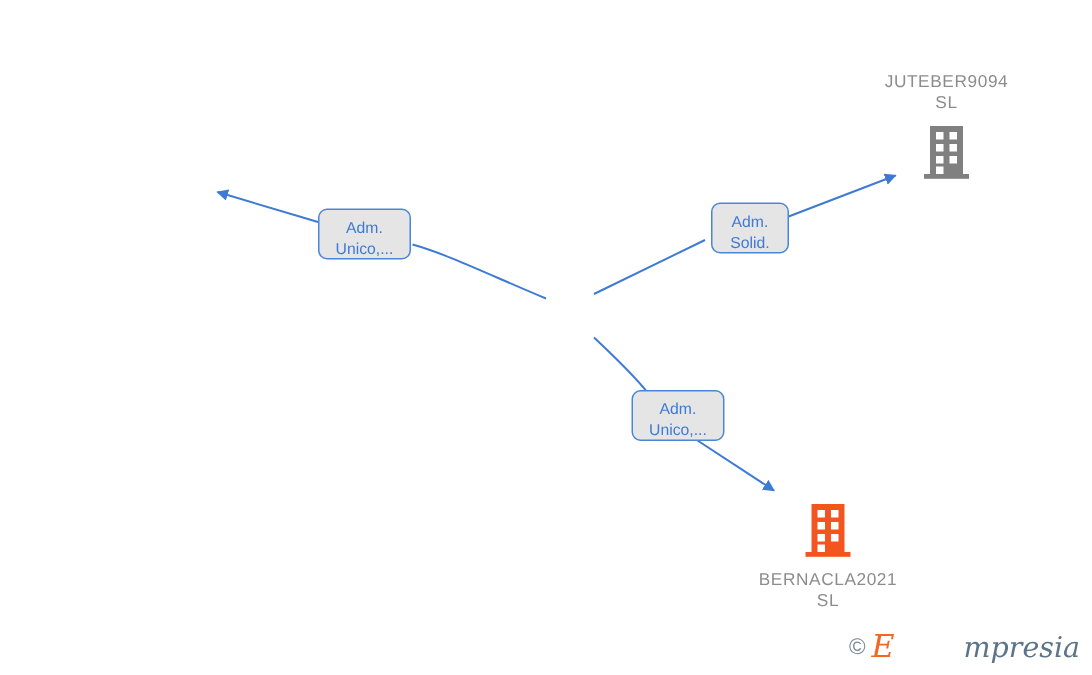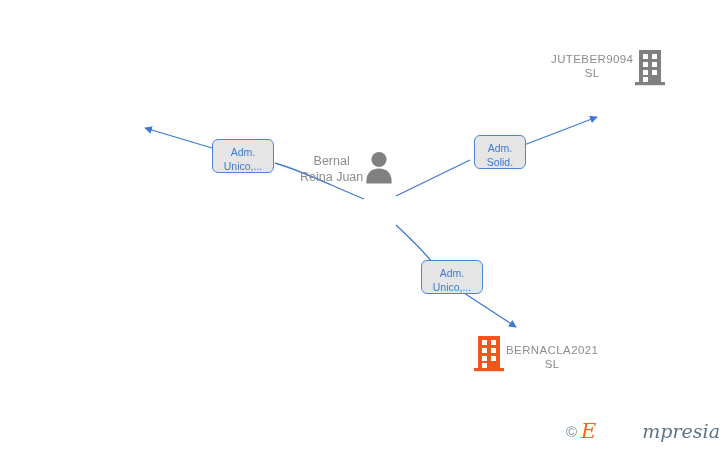--- a/index.html
+++ b/index.html
@@ -22,21 +22,21 @@
     left: 0;
     top: 0;
     width: 728px;
     height: 450px;
   }
 
   
   .node {
     position: absolute;
     display: flex;
-    flex-direction: row;
+    flex-direction: column;
     align-items: center;
     width: 160px;
     margin-left: -80px;
   }
   .node-label {
     font-size: 11.5px;
     letter-spacing: .4px;
     color: #8c8c8c;
     text-align: center;
     line-height: 14px;
@@ -164,32 +164,20 @@
           <rect x="10" y="22" width="5" height="5"></rect>
           <rect x="19" y="22" width="5" height="5"></rect>
           <rect x="10" y="29" width="5" height="5"></rect>
         </g>
       </svg>
     </span>
     <div class="node-label">BERNACLA2021
 SL</div>
   </div>
 
-  <div class="node label-above" style="left:380px; top:150px;">
-    <div class="person-label">Bernal
-Reina Juan</div>
-    <span class="node-icon">
-      <svg width="32" height="34" viewBox="0 0 32 34" xmlns="http://www.w3.org/2000/svg">
-        <g fill="#808080">
-          <circle cx="16" cy="9.5" r="7.6"></circle>
-          <path d="M 16 18.4 C 7.6 18.4 3.4 23.6 3.4 31.2 L 3.4 33.4 L 28.6 33.4 L 28.6 31.2 C 28.6 23.6 24.4 18.4 16 18.4 Z"></path>
-        </g>
-      </svg>
-    </span>
-  </div>
 
   <div class="edge-label" style="left:212px; top:139px; width:62px; height:34px;">Adm.
 Unico,...</div>
 
   <div class="edge-label" style="left:474px; top:135px; width:52px; height:34px;">Adm.
 Solid.</div>
 
   <div class="edge-label" style="left:421px; top:260px; width:62px; height:34px;">Adm.
 Unico,...</div>
 

